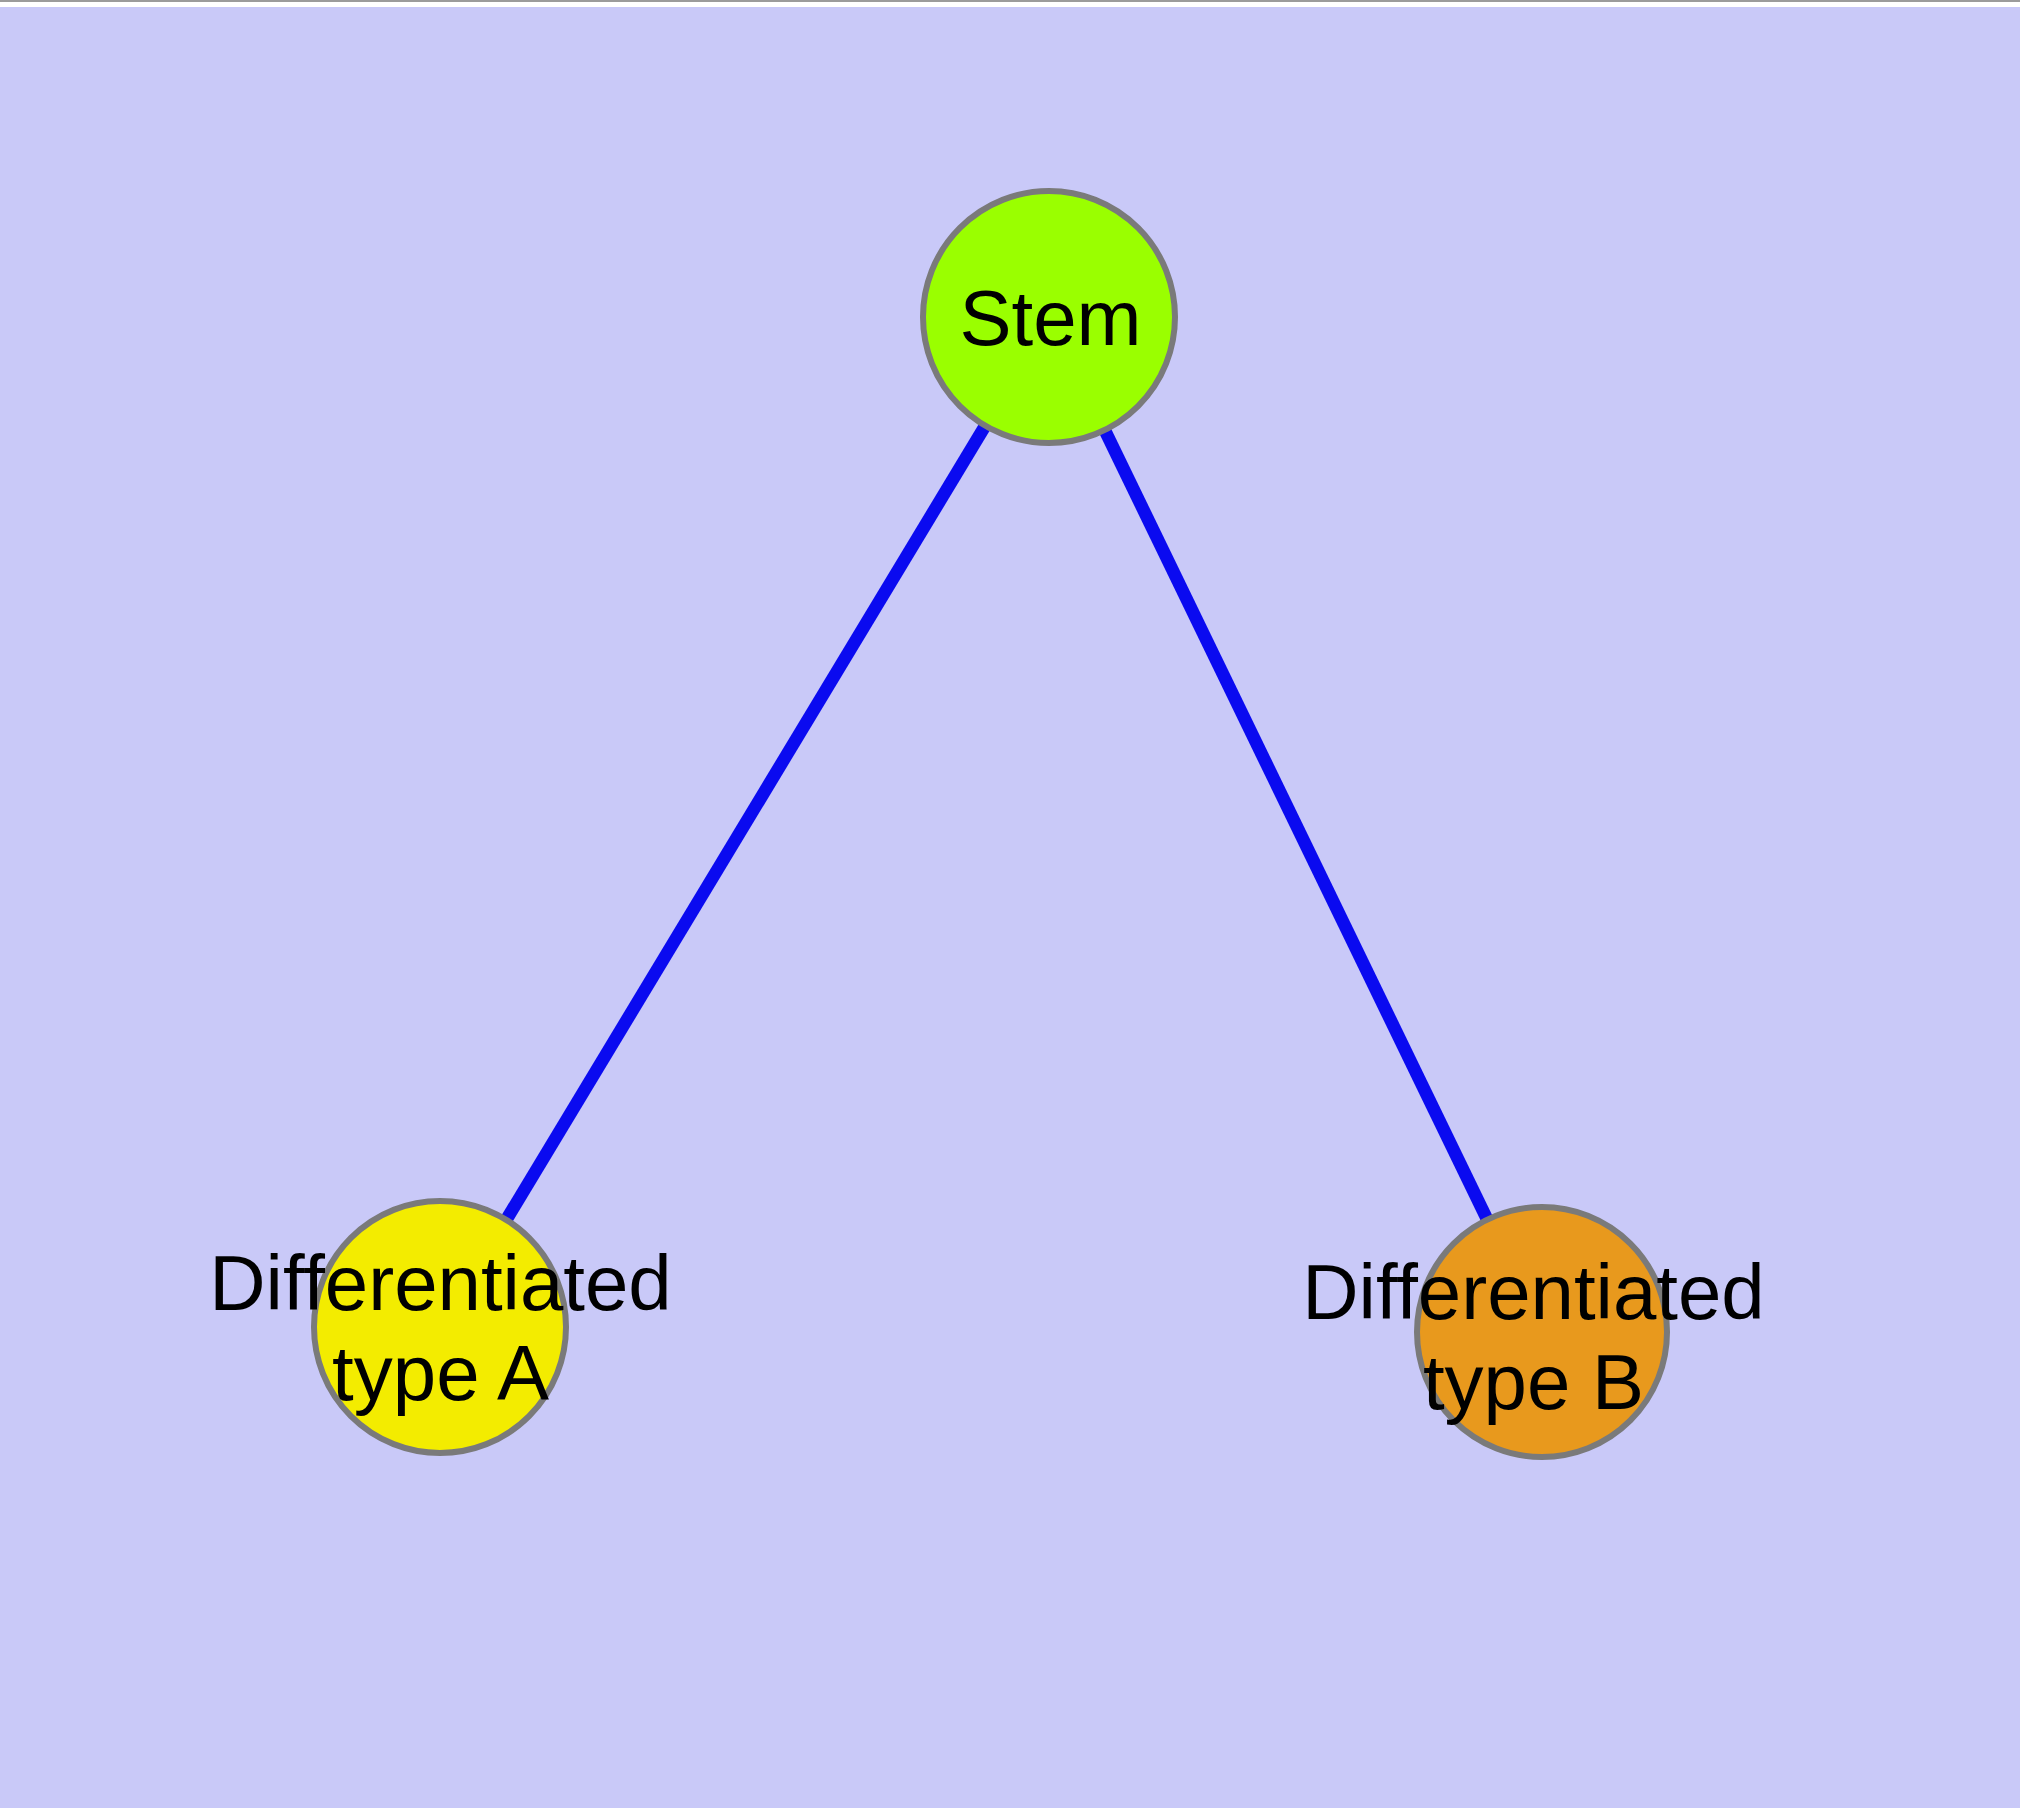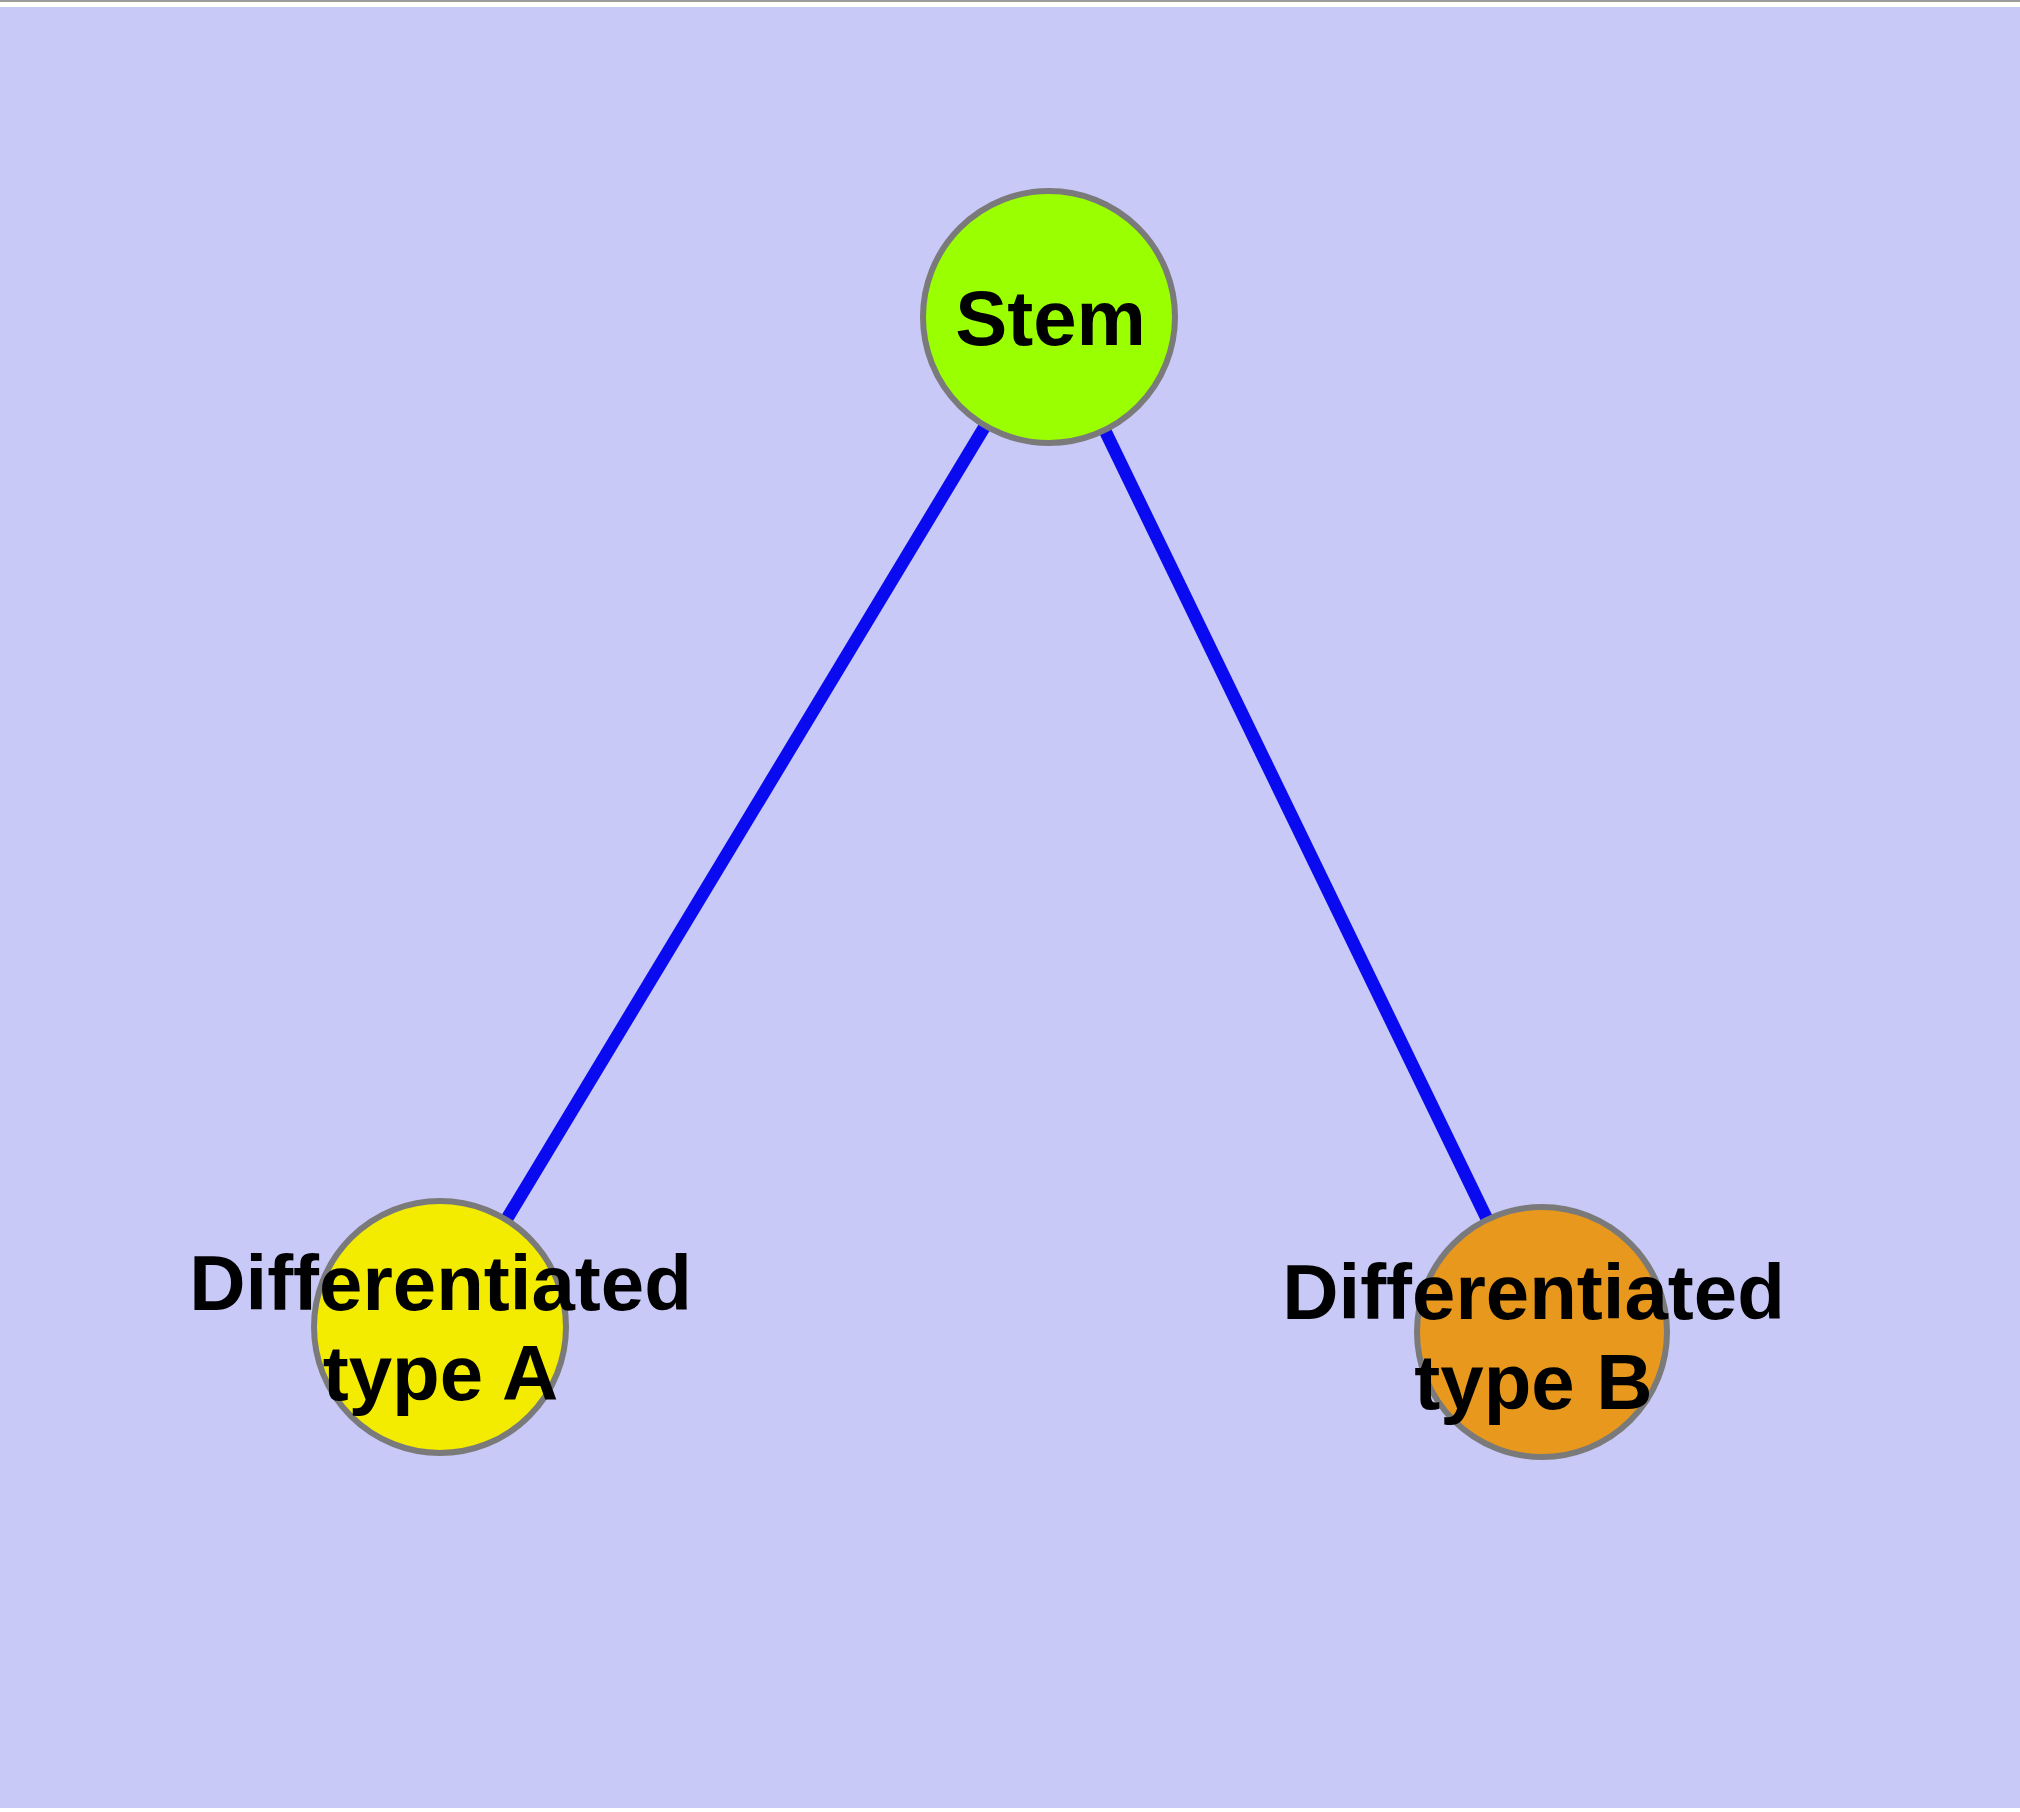--- a/index.html
+++ b/index.html
@@ -52,21 +52,21 @@
     box-sizing: border-box;
     z-index: 2;
   }
   .node-stem-circle   { left: 920px; top: 188px;  width: 258px; height: 258px; }
   .node-type-a-circle { left: 311px;  top: 1198px; width: 258px; height: 258px; }
   .node-type-b-circle { left: 1414px; top: 1204px; width: 256px; height: 256px; }
   .node-label {
     position: absolute;
     z-index: 3;
     color: #000000;
-    font-weight: bold;
+    font-weight: normal;
     font-size: 78px;
     line-height: 90px;
     text-align: center;
     white-space: pre-line;
   }
   .label-stem   { left: 796px;  top: 273px;  width: 509px; }
   .label-type-a { left: 144px;  top: 1238px; width: 593px; }
   .label-type-b { left: 1237px; top: 1247px; width: 593px; }
 </style>
 </head>

